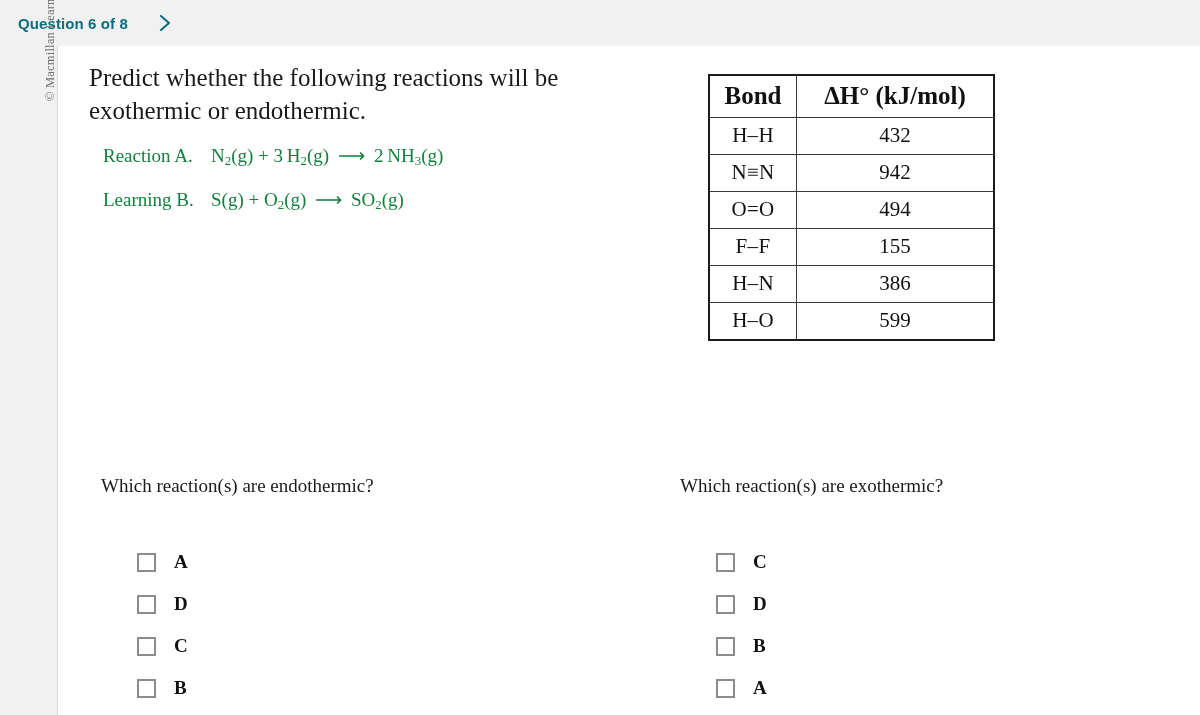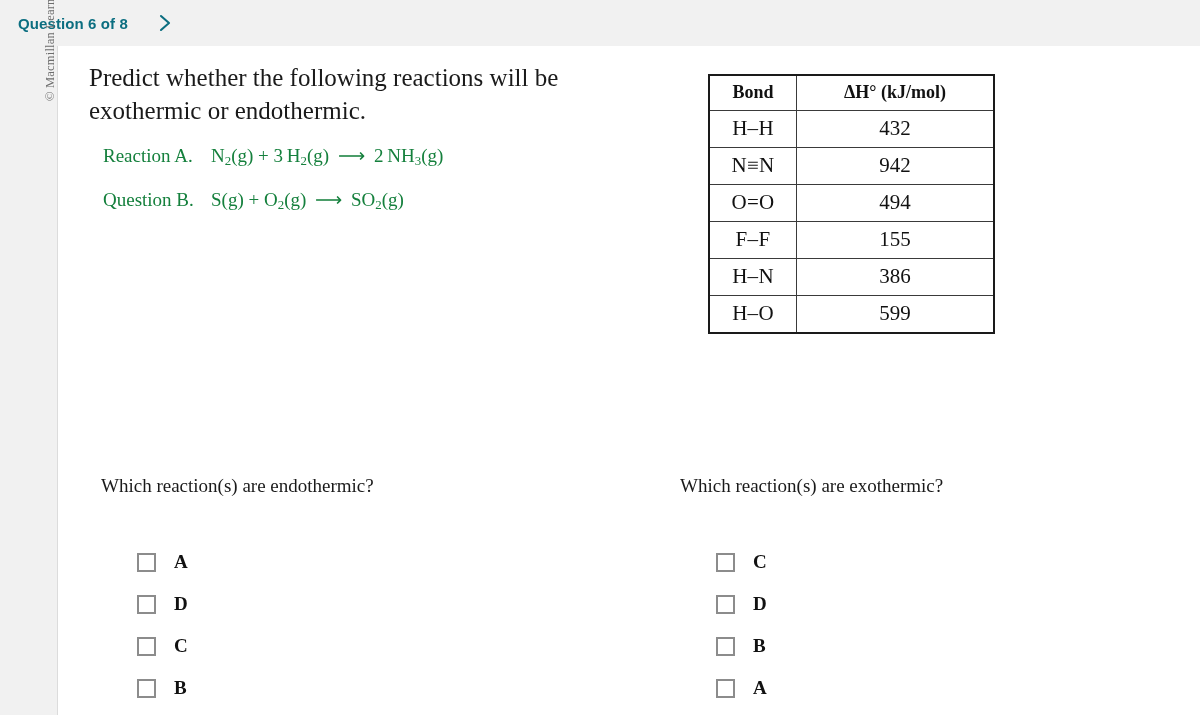--- a/index.html
+++ b/index.html
@@ -132,21 +132,21 @@
     font-family: "Liberation Serif", serif;
     border: 2px solid #1a1a1a;
   }
   table.bond-table th,
   table.bond-table td {
     border: 1px solid #3a3a3a;
     text-align: center;
     color: #111;
   }
   table.bond-table th {
-    font-size: 18px;
+    font-size: 25px;
     font-weight: bold;
     padding: 6px 4px 7px;
     font-family: Liberation Serif, serif;
   }
   table.bond-table th.c-bond { width: 78px; }
   table.bond-table th.c-val  { width: 188px; }
   table.bond-table td {
     font-size: 21px;
     padding: 5px 4px 6px;
     font-weight: normal;
@@ -217,21 +217,21 @@
     <div class="copyright serif">© Macmillan Learning</div>
   </div>
 
   <div class="prompt serif">Predict whether the following reactions will be exothermic or endothermic.</div>
 
   <div class="reactions">
     <div class="reaction-row serif">
       <span class="reaction-name">Reaction A.</span><span class="eq">N<sub>2</sub>(g) + 3 H<sub>2</sub>(g) <span class="arrow">⟶</span> 2 NH<sub>3</sub>(g)</span>
     </div>
     <div class="reaction-row serif">
-      <span class="reaction-name">Question B.</span><span class="eq">S(g) + O<sub>2</sub>(g) <span class="arrow">⟶</span> SO<sub>2</sub>(g)</span>
+      <span class="reaction-name">Learning B.</span><span class="eq">S(g) + O<sub>2</sub>(g) <span class="arrow">⟶</span> SO<sub>2</sub>(g)</span>
     </div>
   </div>
 
   <div class="bond-table-wrap">
     <table class="bond-table">
       <thead>
         <tr>
           <th class="c-bond">Bond</th>
           <th class="c-val">ΔH° (kJ/mol)</th>
         </tr>

